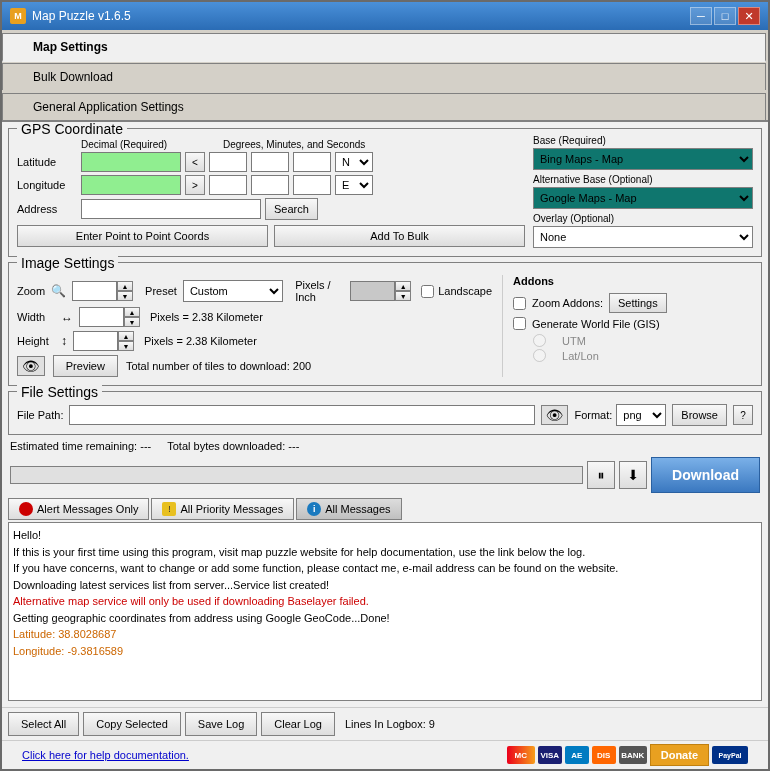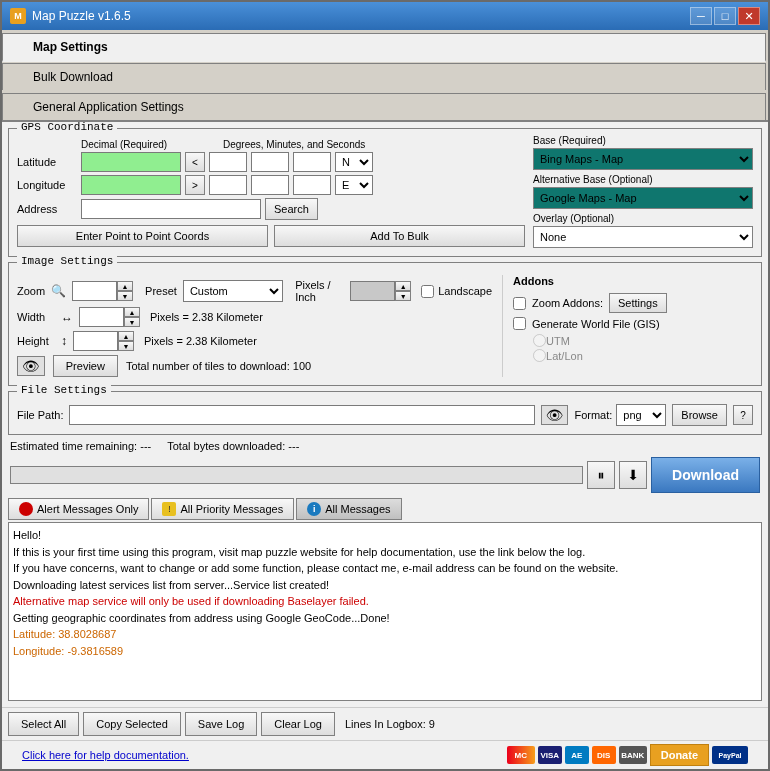--- a/index.html
+++ b/index.html
@@ -93,22 +93,21 @@
       background: #f0f0f0;
       padding: 6px 8px 8px;
       position: relative;
     }
     .section-label {
       position: absolute;
       top: -8px;
       left: 8px;
       background: #f0f0f0;
       padding: 0 4px;
-      font-size: 11px;
-      font-family: Liberation Mono, monospace;
+      font-size: 14px;
     }
     .gps-row {
       display: flex;
       align-items: center;
       gap: 4px;
     }
     .gps-label {
       width: 60px;
       font-size: 11px;
     }
@@ -237,21 +236,21 @@
     .addons-title { font-size: 11px; margin-bottom: 6px; font-weight: bold; }
     .addon-row {
       display: flex;
       align-items: center;
       gap: 6px;
       margin-bottom: 4px;
     }
     .radio-row {
       display: flex;
       align-items: center;
-      gap: 0;
+      gap: 16px;
       margin-left: 20px;
       margin-bottom: 2px;
     }
     .filepath-input {
       flex: 1;
       height: 22px;
       border: 1px solid #7a7a7a;
       background: white;
       font-size: 11px;
       padding: 0 4px;
@@ -588,21 +587,21 @@
                 <button class="spinner-btn">▲</button>
                 <button class="spinner-btn">▼</button>
               </div>
             </div>
             <span style="font-size:11px; margin-left:6px;">Pixels = 2.38 Kilometer</span>
           </div>
 
           <div class="preview-row">
             <span style="font-size:14px; border:1px solid #808080; padding:1px 4px; background:#e0e0e0; cursor:pointer;">👁</span>
             <button class="preview-btn">Preview</button>
-            <span style="font-size:11px;">Total number of tiles to download: 100</span>
+            <span style="font-size:11px;">Total number of tiles to download: 200</span>
           </div>
         </div>
 
         <div class="addons-area">
           <div class="addons-title">Addons</div>
           <div class="addon-row">
             <input type="checkbox" style="">
             <span style="font-size:11px;">Zoom Addons:</span>
             <button class="btn-normal" style="padding:0 8px; height:20px;">Settings</button>
           </div>

